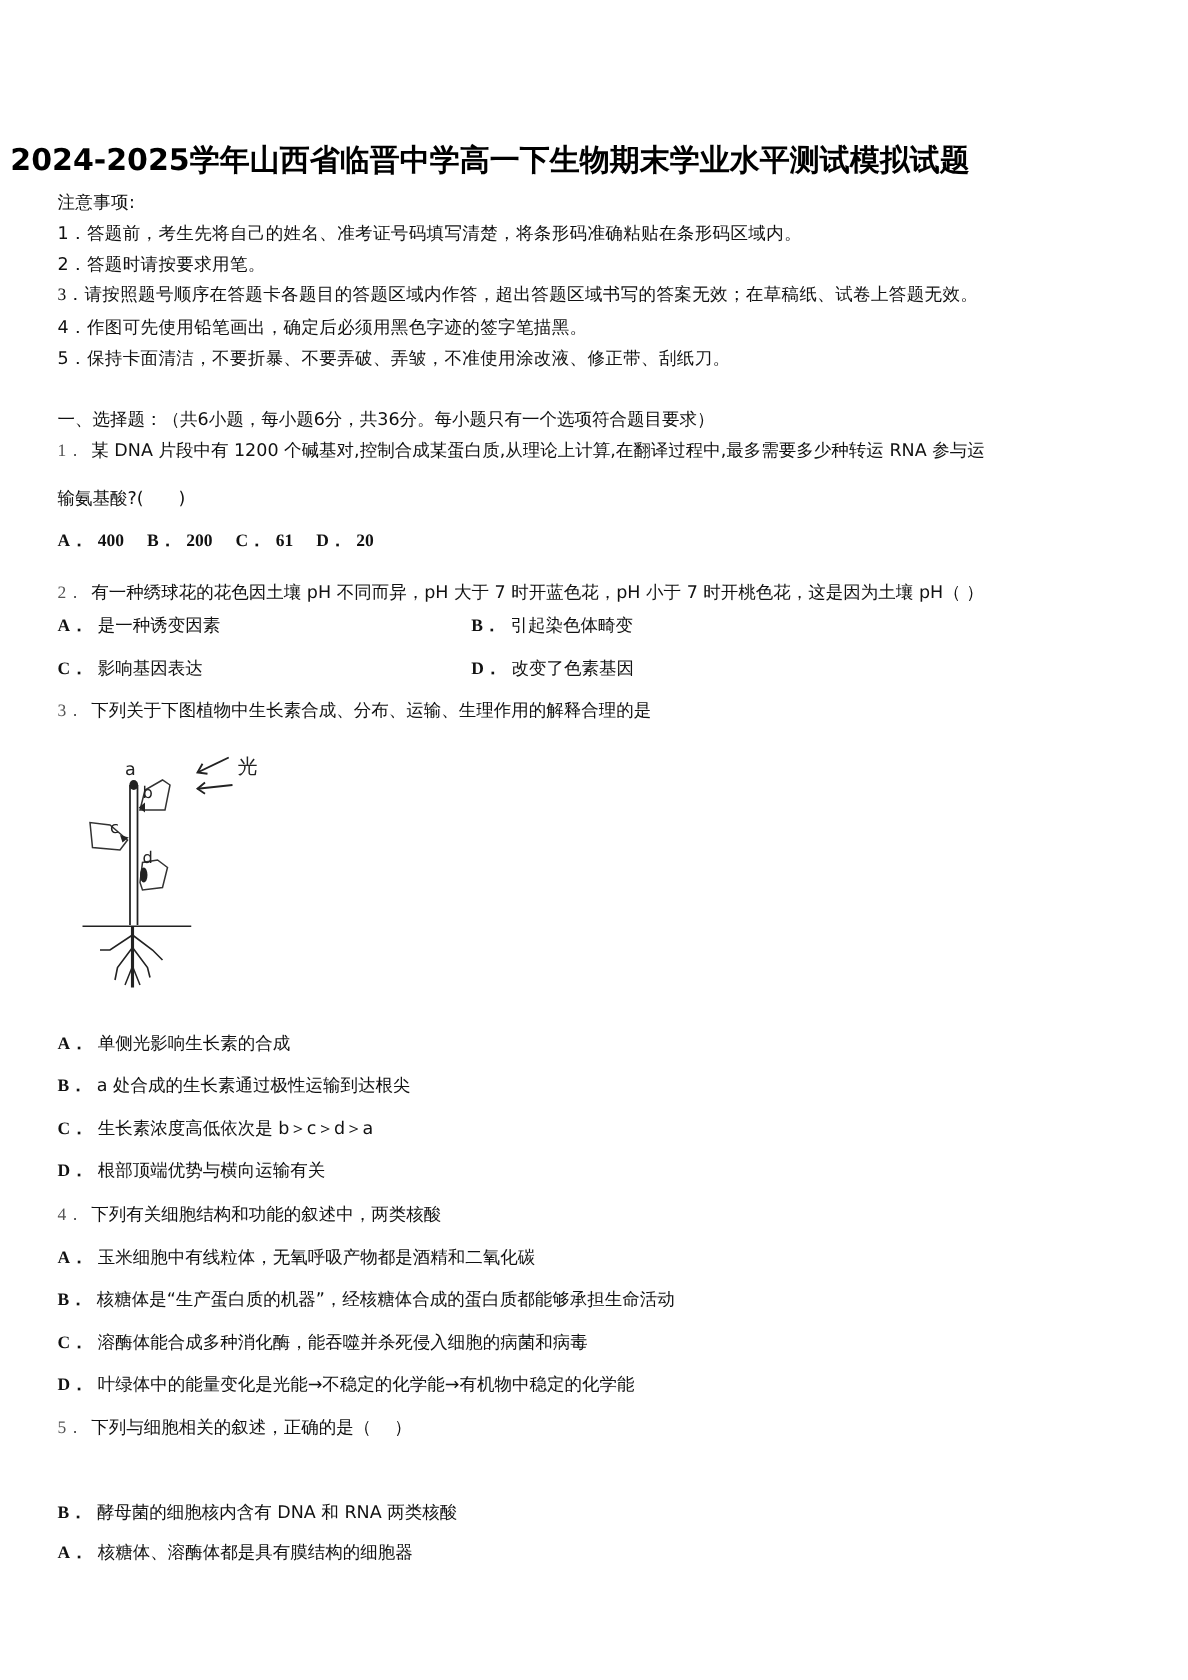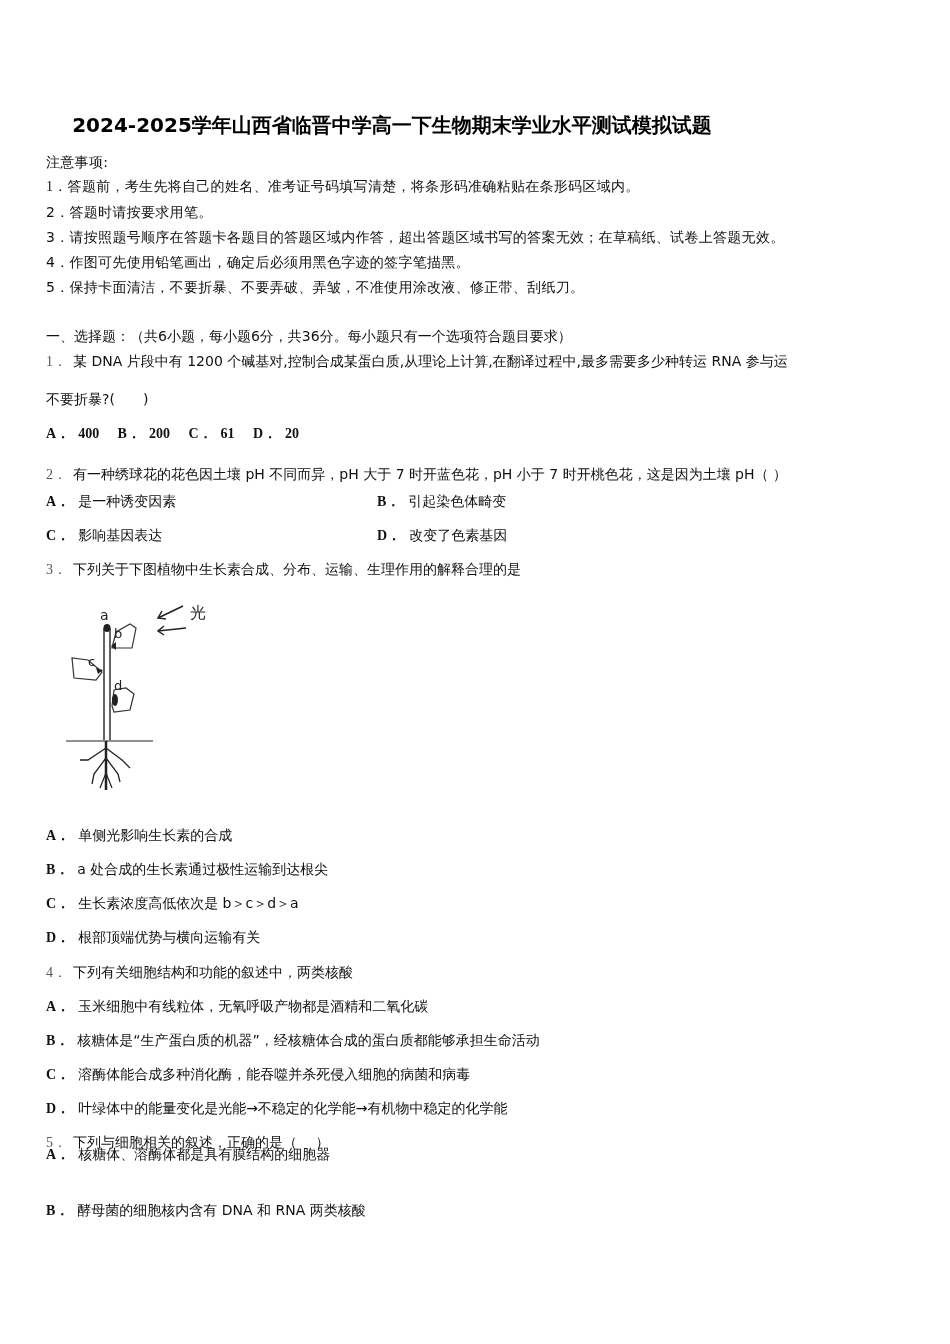--- a/index.html
+++ b/index.html
@@ -16,21 +16,21 @@
       color: #111111;
     }
     .page-title {
       position: absolute;
       left: 0;
       top: 112px;
       width: 784px;
       text-align: center;
       font-family: "DejaVu Sans", "Liberation Sans", sans-serif;
       font-weight: bold;
-      font-size: 20px;
+      font-size: 24px;
       letter-spacing: 0px;
       color: #000;
     }
     .line {
       position: absolute;
       left: 46px;
       font-size: 14.5px;
       line-height: 20px;
       white-space: nowrap;
     }
@@ -76,32 +76,32 @@
       font-family: "DejaVu Sans", "Liberation Sans", sans-serif;
       font-size: 14px;
     }
   </style>
 </head>
 <body>
 
 <div class="page-title">2024-2025学年山西省临晋中学高一下生物期末学业水平测试模拟试题</div>
 
 <div class="line notice-line" style="top:152px;">注意事项:</div>
-<div class="line notice-line" style="top:177px;font-family:Liberation Serif, serif;">1．答题前，考生先将自己的姓名、准考证号码填写清楚，将条形码准确粘贴在条形码区域内。</div>
+<div class="line notice-line" style="top:177px;">1．答题前，考生先将自己的姓名、准考证号码填写清楚，将条形码准确粘贴在条形码区域内。</div>
 <div class="line notice-line" style="top:202px;">2．答题时请按要求用笔。</div>
-<div class="line notice-line" style="top:227px;">3．请按照题号顺序在答题卡各题目的答题区域内作答，超出答题区域书写的答案无效；在草稿纸、试卷上答题无效。</div>
+<div class="line notice-line" style="top:227px;font-family:Liberation Serif, serif;">3．请按照题号顺序在答题卡各题目的答题区域内作答，超出答题区域书写的答案无效；在草稿纸、试卷上答题无效。</div>
 <div class="line notice-line" style="top:252px;">4．作图可先使用铅笔画出，确定后必须用黑色字迹的签字笔描黑。</div>
 <div class="line notice-line" style="top:277px;text-align:center;">5．保持卡面清洁，不要折暴、不要弄破、弄皱，不准使用涂改液、修正带、刮纸刀。</div>
 
 <div class="line section-head" style="top:326px;text-align:center;">一、选择题：（共6小题，每小题6分，共36分。每小题只有一个选项符合题目要求）</div>
 
 <div class="line q-text" style="top:351px;">
   <span class="qnum">1．</span><span>某 DNA 片段中有 1200 个碱基对,控制合成某蛋白质,从理论上计算,在翻译过程中,最多需要多少种转运 RNA 参与运</span>
 </div>
-<div class="line q-text" style="top:389px;">不要折暴?(　　)</div>
+<div class="line q-text" style="top:389px;">输氨基酸?(　　)</div>
 <div class="line opt-text" style="top:423px;">
   <span><span class="opt-letter">A．</span><span class="latin">400</span></span>
   <span style="margin-left:14px;"><span class="opt-letter">B．</span><span class="latin">200</span></span>
   <span style="margin-left:14px;"><span class="opt-letter">C．</span><span class="latin">61</span></span>
   <span style="margin-left:14px;"><span class="opt-letter">D．</span><span class="latin">20</span></span>
 </div>
 
 <div class="line q-text" style="top:464px;">
   <span class="qnum">2．</span><span>有一种绣球花的花色因土壤 pH 不同而异，pH 大于 7 时开蓝色花，pH 小于 7 时开桃色花，这是因为土壤 pH（ ）</span>
 </div>
@@ -186,18 +186,18 @@
 <div class="line opt-text" style="top:1064px;">
   <span class="opt-letter">C．</span><span>溶酶体能合成多种消化酶，能吞噬并杀死侵入细胞的病菌和病毒</span>
 </div>
 <div class="line opt-text" style="top:1098px;">
   <span class="opt-letter">D．</span><span>叶绿体中的能量变化是光能→不稳定的化学能→有机物中稳定的化学能</span>
 </div>
 
 <div class="line q-text" style="top:1132px;">
   <span class="qnum">5．</span><span>下列与细胞相关的叙述，正确的是（　 ）</span>
 </div>
-<div class="line opt-text" style="top:1144px;">
+<div class="line opt-text" style="top:1232px;">
   <span class="opt-letter">A．</span><span>核糖体、溶酶体都是具有膜结构的细胞器</span>
 </div>
 <div class="line opt-text" style="top:1200px;">
   <span class="opt-letter">B．</span><span>酵母菌的细胞核内含有 DNA 和 RNA 两类核酸</span>
 </div>
 
 </body></html>

